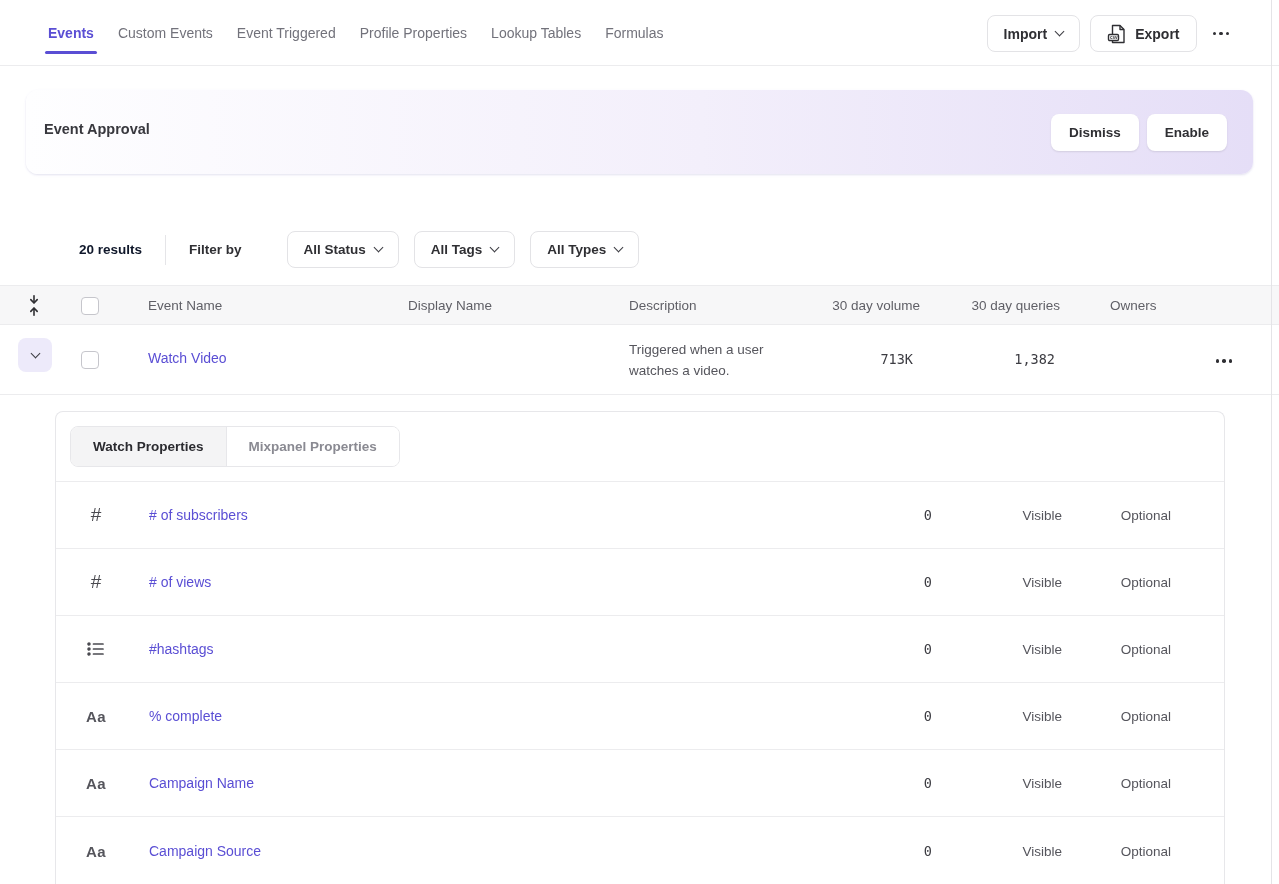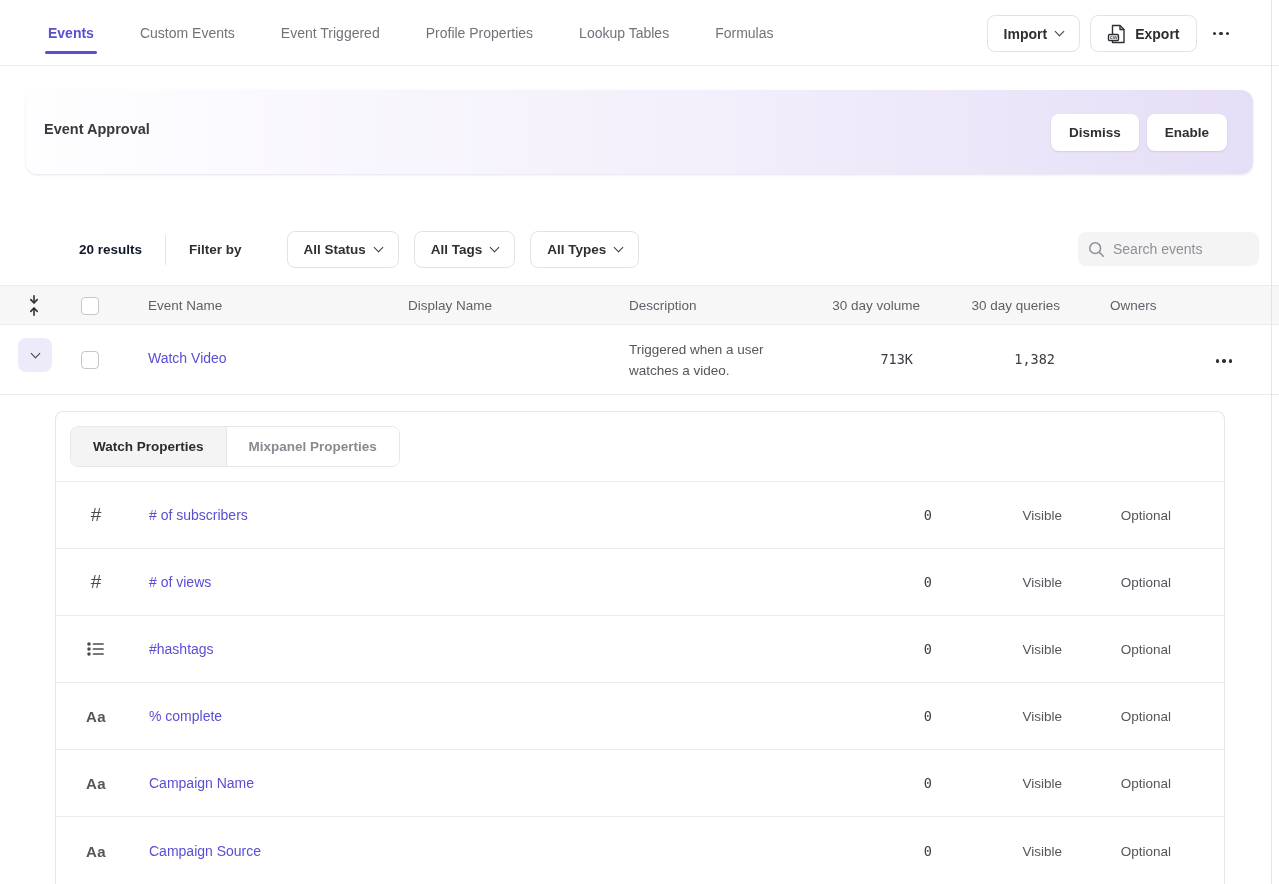--- a/index.html
+++ b/index.html
@@ -5,21 +5,21 @@
   * { margin:0; padding:0; box-sizing:border-box; }
   html,body { width:1279px; height:884px; }
   body {
     position:relative; overflow:hidden; background:#fff;
     font-family:"Liberation Sans", sans-serif; color:#3c3c42;
   }
   .right-edge { position:absolute; left:1271px; top:0; width:1px; height:884px; background:#e4e4e7; z-index:60; }
 
   
   .topnav { height:66px; border-bottom:1px solid #ececee; display:flex; align-items:center; padding-left:48px; position:relative; }
-  .nav-tabs { display:flex; gap:46px; height:100%; align-items:center; }
+  .nav-tabs { display:flex; gap:24px; height:100%; align-items:center; }
   .nav-tab { position:relative; height:100%; display:flex; align-items:center; font-size:14px; color:#72727b; cursor:pointer; white-space:nowrap; }
   .nav-tab.active { color:#5a4ed4; font-weight:700; }
   .nav-tab.active::after { content:""; position:absolute; left:-3px; right:-3px; bottom:11px; height:3px; border-radius:2px; background:#5a4ed4; }
   .topnav-actions { position:absolute; right:44px; top:15px; display:flex; align-items:center; gap:10px; }
   .btn-outline { display:inline-flex; align-items:center; gap:9px; height:37px; padding:0 16px; border:1px solid #e3e3e6; border-radius:8px; background:#fff; font-family:inherit; font-size:14px; font-weight:600; color:#2f2f33; cursor:pointer; }
   .chev { width:7px; height:7px; border-right:1.6px solid #3c3c42; border-bottom:1.6px solid #3c3c42; transform:rotate(45deg); margin-top:-4px; }
   .more-dots { display:flex; gap:3px; padding:10px 6px; cursor:pointer; }
   .more-dots i { width:3.5px; height:3.5px; border-radius:50%; background:#2f2f33; }
 
   
@@ -148,27 +148,20 @@
   </button>
       <button class="btn-outline filter-dd">
     <span>All Tags</span>
     <span class="chev"></span>
   </button>
       <button class="btn-outline filter-dd">
     <span>All Types</span>
     <span class="chev"></span>
   </button>
     </span>
-  <div class="search-box">
-    <svg width="17" height="17" viewBox="0 0 17 17" fill="none" stroke="#8f8f97" stroke-width="1.5" stroke-linecap="round">
-      <circle cx="7.2" cy="7.2" r="5.4"></circle>
-        <line x1="11.4" y1="11.4" x2="15.3" y2="15.3"></line>
-    </svg>
-    <input type="text" placeholder="Search events" style="">
-  </div>
 </div>
 
 <div class="table-head">
   <span class="th-collapse">
     <svg width="14" height="21" viewBox="0 0 14 21" fill="none" stroke="#2f2f33" stroke-width="1.6" stroke-linecap="round" stroke-linejoin="round">
       <line x1="7" y1="0.8" x2="7" y2="7.6"></line>
         <path d="M3.8 4.6 L7 8 L10.2 4.6"></path>
       <line x1="7" y1="20.2" x2="7" y2="13.4"></line>
         <path d="M3.8 16.4 L7 13 L10.2 16.4"></path>
     </svg>

